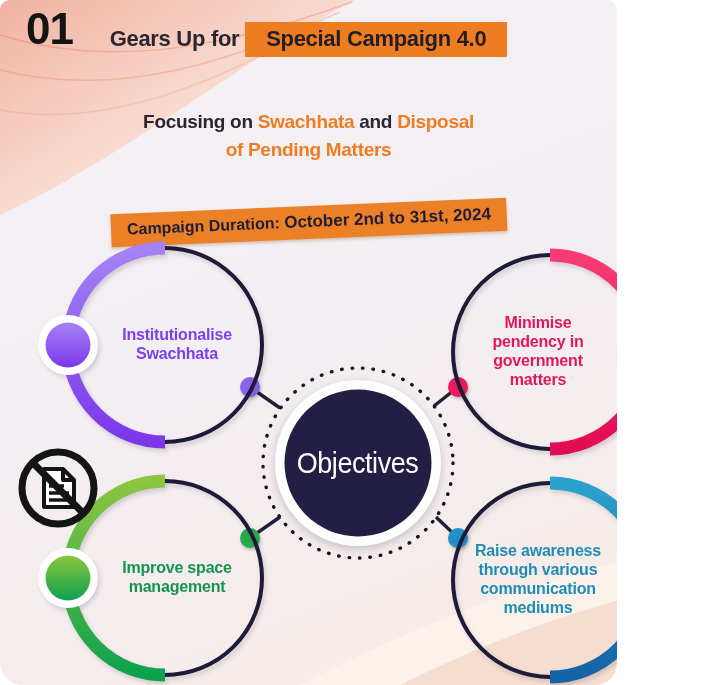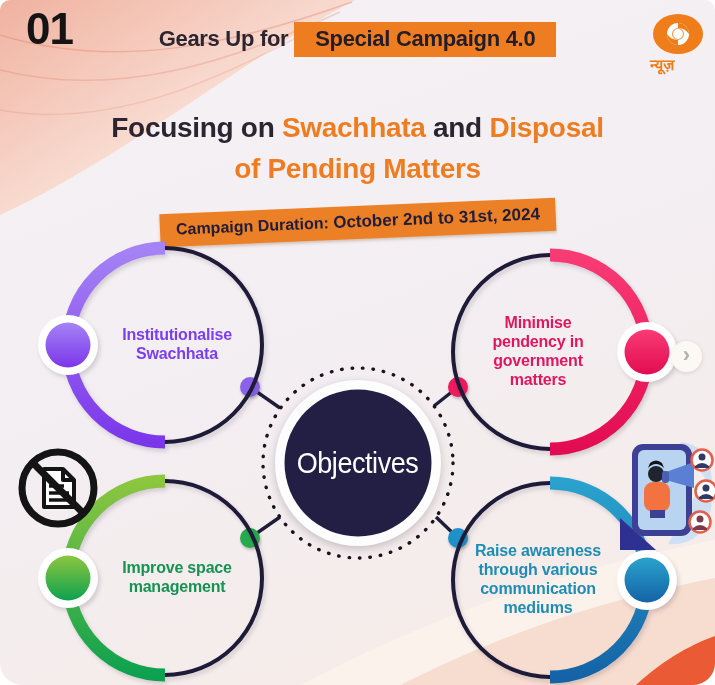--- a/index.html
+++ b/index.html
@@ -1,34 +1,34 @@
 <!DOCTYPE html>
 <html><head>
 <meta charset="utf-8">
 <style>
   html,body{margin:0;padding:0;background:#ffffff;}
   *{box-sizing:border-box;}
   .card{
-    position:relative;width:715px;height:685px;overflow:hidden;
+    position:relative;width:617px;height:685px;overflow:hidden;
     border-radius:10px 10px 22px 22px;
     background:linear-gradient(160deg,#f5f1f4 0%,#f3eef2 50%,#f7ece6 100%);
     font-family:"Liberation Sans",sans-serif;
   }
   svg{display:block;}
   .abs{position:absolute;}
 
   
   .slide-num{left:26px;top:4px;font-size:44px;font-weight:800;color:#141414;letter-spacing:-1px;}
   .header{left:0;right:0;top:22px;text-align:center;color:#2a2530;font-weight:700;
           font-size:22px;letter-spacing:-.3px;line-height:1.45;}
   .hl{background:#ee7d22;color:#231d28;font-weight:800;padding:1px 21px 2px;display:inline-block;}
   .logo{left:650px;top:12px;width:56px;}
   .logo-caption{font-size:15px;font-weight:800;color:#ee7d1a;margin-top:-2px;}
 
-  .subtitle{left:0;right:0;top:108px;text-align:center;font-size:28px;font-weight:800;
+  .subtitle{left:0;right:0;top:108px;text-align:center;font-size:19px;font-weight:800;
             color:#2a2530;letter-spacing:-.3px;line-height:1.45;}
   .subtitle .accent{color:#ee7d22;}
 
   .banner{left:50%;top:206px;transform:translateX(-50%) rotate(-2.4deg);
           background:#ec8026;color:#201d38;font-size:16px;padding:6px 16px 7px;
           white-space:nowrap;box-shadow:0 2px 3px rgba(120,60,10,.25);}
   .banner .b-label{font-weight:600;}
   .banner .b-value{font-weight:800;font-size:17px;}
 
   

